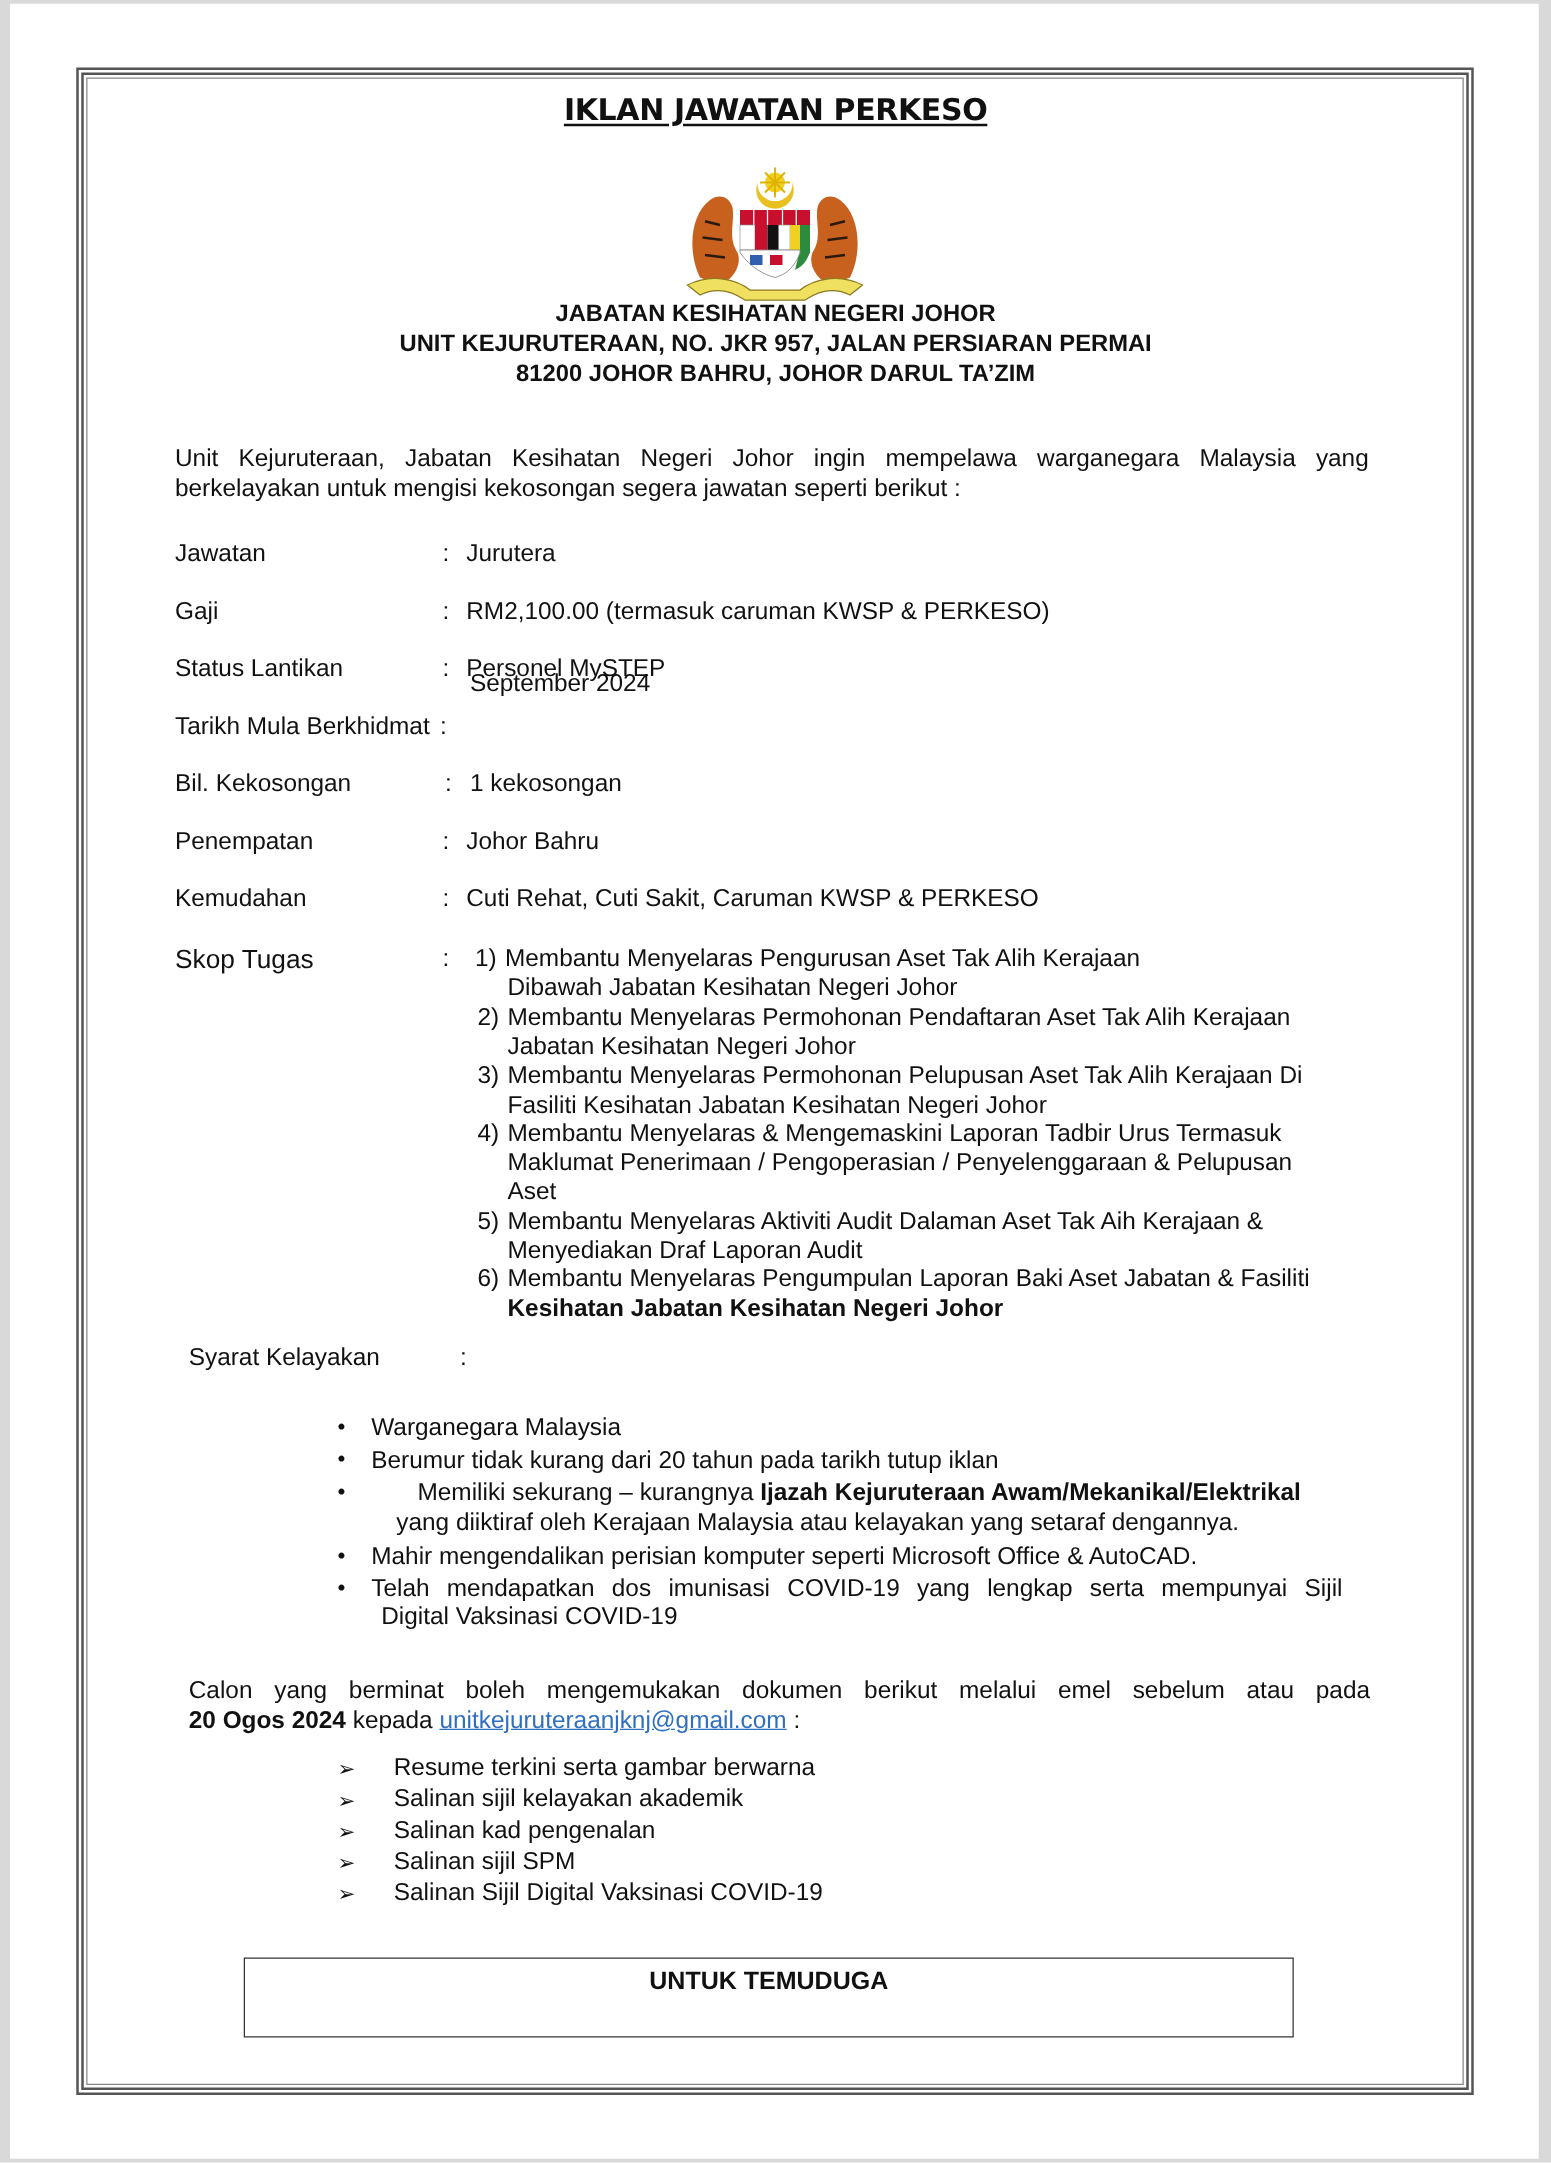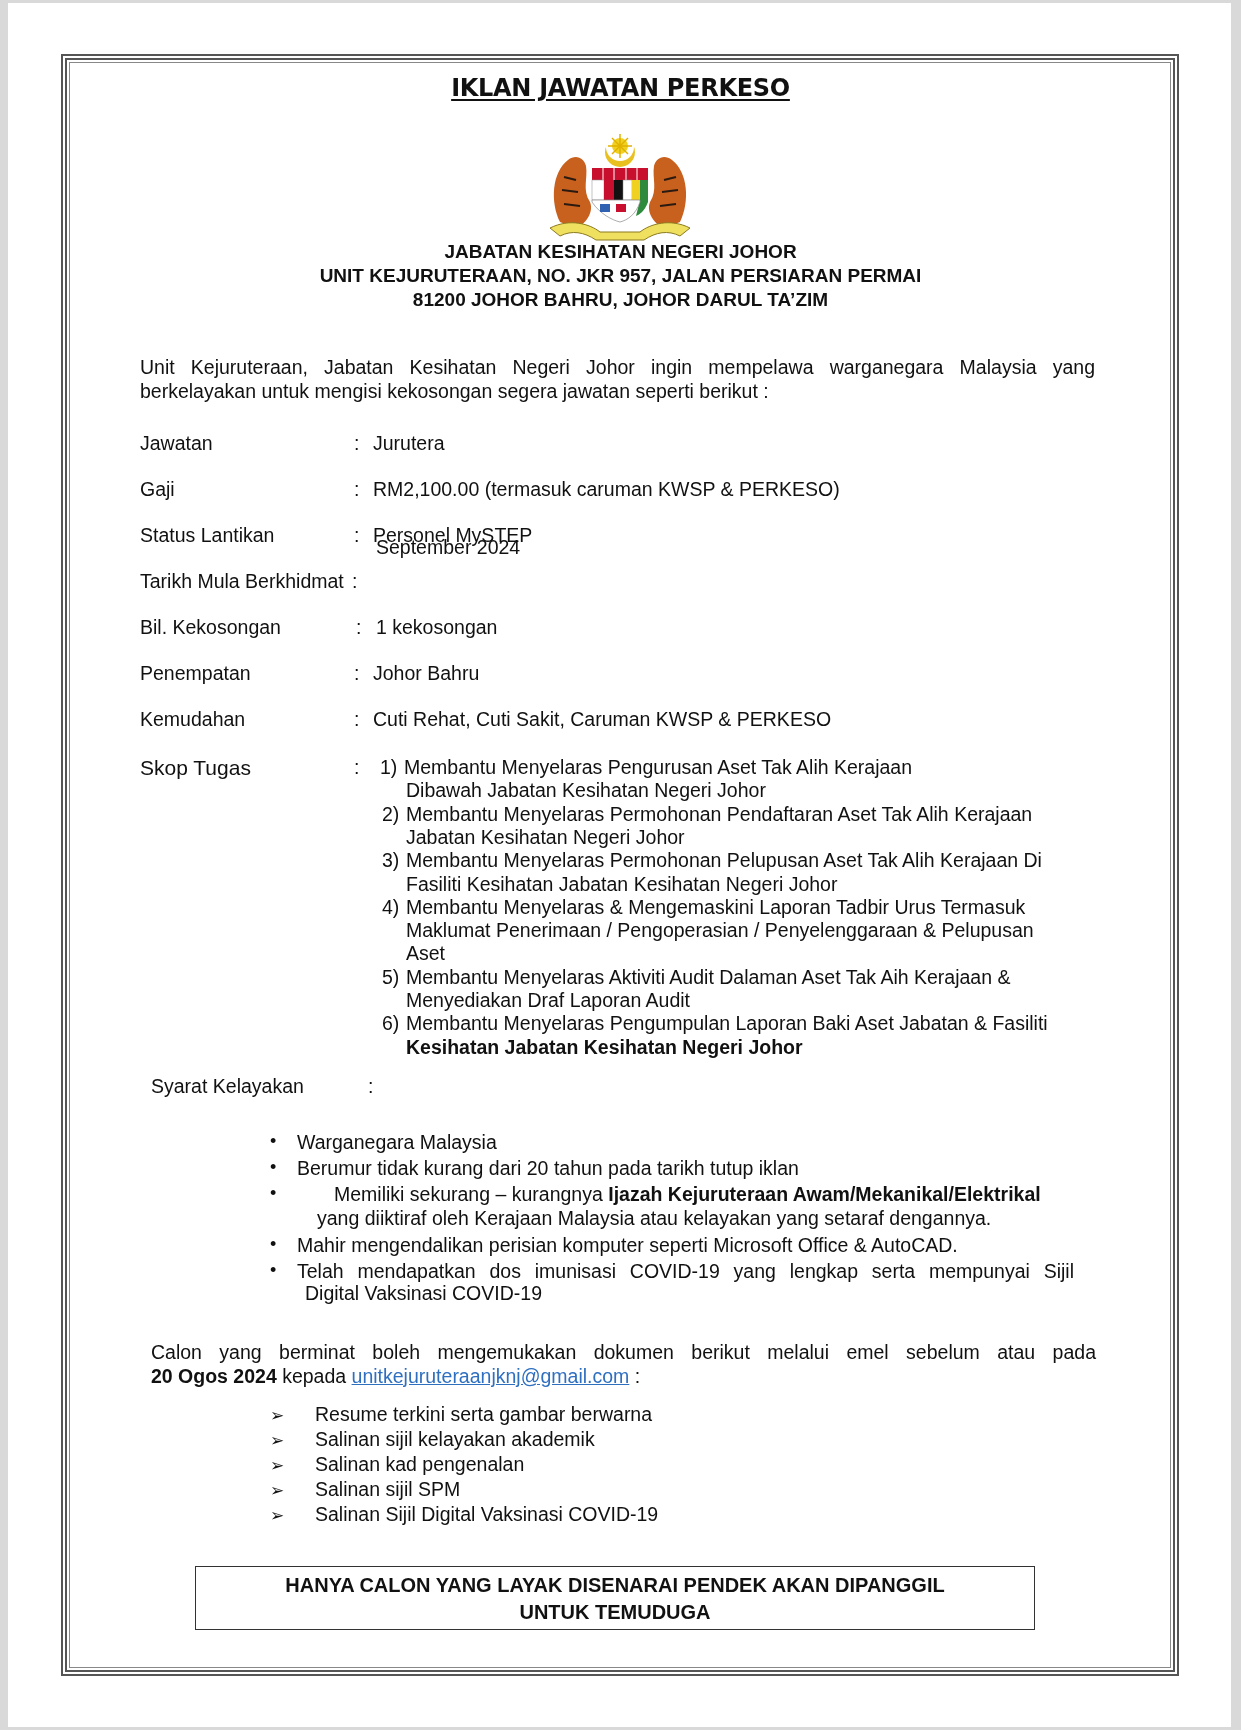--- a/index.html
+++ b/index.html
@@ -210,15 +210,14 @@
       <div class="abs arrow" style="left:270px; top:1480px;">➢</div>
       <div class="abs bullet-text" style="left:315px; top:1478px;">Salinan sijil SPM</div>
     </div>
     <div>
       <div class="abs arrow" style="left:270px; top:1505px;">➢</div>
       <div class="abs bullet-text" style="left:315px; top:1503px;">Salinan Sijil Digital Vaksinasi COVID-19</div>
     </div>
   </div>
 
 <div class="abs notice">
-  <div>HANYA CALON YANG LAYAK DISENARAI PENDEK AKAN DIPANGGIL</div>
   <div>UNTUK TEMUDUGA</div>
 </div>
 
 </body></html>

